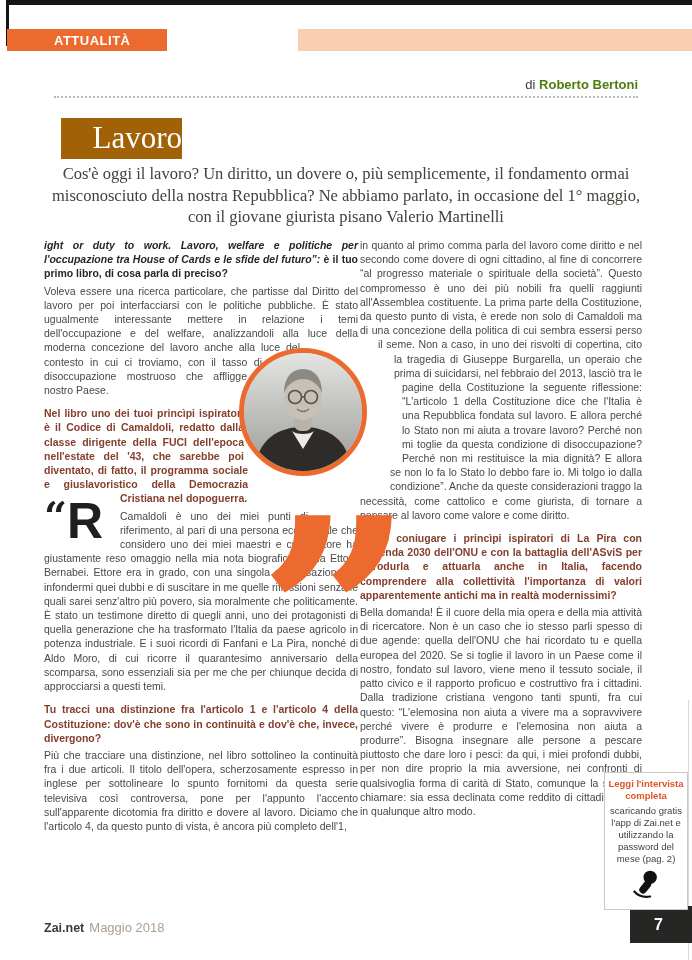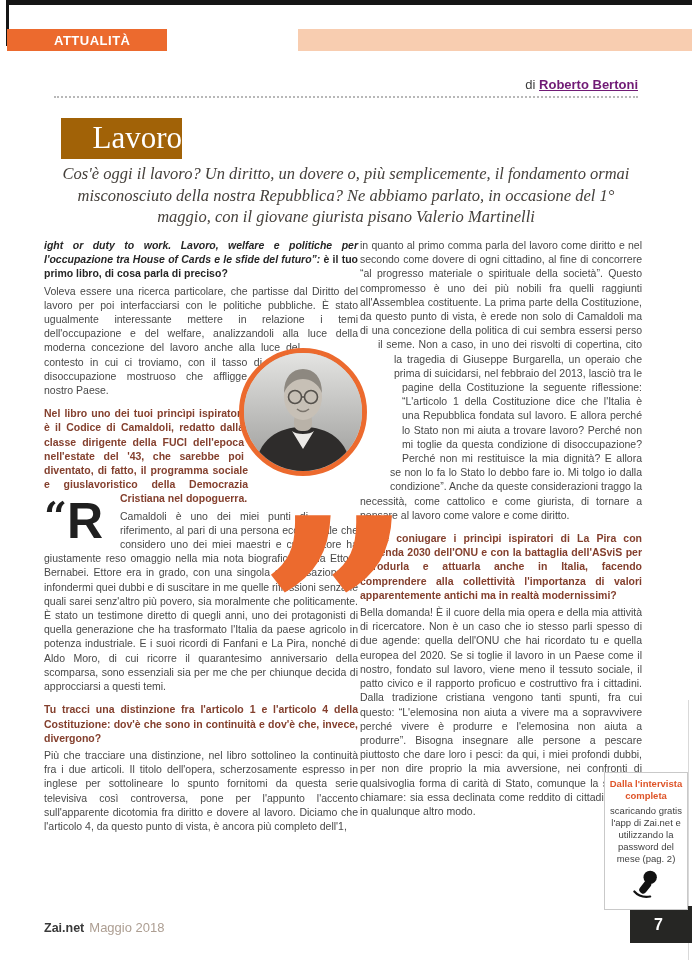--- a/index.html
+++ b/index.html
@@ -12,30 +12,30 @@
   
   .kicker-bar{position:absolute;left:7px;top:29px;width:160px;height:22px;background:#EC6A2E;}
   .kicker-bar span{display:block;padding:4px 0 0 47px;font-size:13px;font-weight:bold;color:#fff;letter-spacing:.5px;}
   .peach-bar{position:absolute;left:298px;top:29px;width:394px;height:22px;background:#F8CDB0;}
   .tab-gray{position:absolute;left:153px;top:29px;width:160px;height:22px;background:#AFAFAF;
             clip-path:polygon(14px 0,100% 0,calc(100% - 14px) 100%,0 100%);
             text-align:center;}
   .tab-gray span{display:inline-block;padding-top:4px;font-size:13px;font-weight:bold;color:#fff;}
   .section-line{position:absolute;left:54px;top:77px;font-size:13.5px;color:#4c4c4c;letter-spacing:.4px;}
   .byline{position:absolute;right:54px;top:77px;font-size:13px;color:#3c3c3c;}
-  .byline b{font-weight:bold;color:#701a75;text-decoration:underline;}
+  .byline b{font-weight:bold;color:#4d7c0f;}
   .dotted-rule{position:absolute;left:54px;top:96px;width:584px;border-top:2px dotted #b8b8b8;}
   
   .title-box{position:absolute;left:61px;top:118px;width:121px;height:41px;background:#a16207;
              font-family:"Liberation Serif","DejaVu Serif",serif;color:#fff;font-size:31px;
              line-height:40px;text-align:right;}
   .title-rest{position:absolute;left:197px;top:118px;height:41px;line-height:41px;
               font-family:"Liberation Serif","DejaVu Serif",serif;font-size:32px;color:#3b3b3b;}
   .subtitle{position:absolute;left:50px;top:163px;width:592px;text-align:center;
-            font-family:"Liberation Serif","DejaVu Serif",serif;font-style:italic;
+            font-family:"Liberation Serif","DejaVu Serif",serif;
             font-size:16.5px;line-height:21.5px;color:#45403b;}
   
   .col{position:absolute;top:238px;font-size:10.5px;line-height:14.2px;text-align:justify;color:#484848;}
   #col-left{left:44px;width:314px;}
   #col-right{left:360px;width:282px;}
   .col p{margin:0 0 3px;}
   .col p.q{margin:9px 0 3px;font-weight:bold;color:#84402E;}
   
   .q1{font-weight:bold;color:#262626;}
   .q1 em{font-style:italic;}
@@ -137,21 +137,21 @@
       <path d="M40 40 C40 24 48 16 59 16 C70 16 78 24 78 40 C74 30 66 26 59 26 C52 26 44 30 40 40 Z" fill="#8d8880"></path>
       <circle cx="51" cy="44" r="6.5" fill="none" stroke="#55514c" stroke-width="1.6"></circle>
       <circle cx="67" cy="44" r="6.5" fill="none" stroke="#55514c" stroke-width="1.6"></circle>
       <line x1="57.5" y1="44" x2="60.5" y2="44" stroke="#55514c" stroke-width="1.6"></line>
       <path d="M53 56 Q59 61 65 56" stroke="#7a746c" stroke-width="1.6" fill="none"></path>
     </svg>
   </div>
   <div class="big-quotes">”</div>
 
   <div class="sidebar">
-    <div class="sb-title">Dalla l'intervista completa</div>
+    <div class="sb-title">Leggi l'intervista completa</div>
     <div class="sb-body">scaricando gratis l'app di Zai.net e utilizzando la password del mese (pag. 2)</div>
     <div class="mic">
       <svg viewBox="0 0 36 36" width="30" height="30">
         <circle cx="23" cy="10" r="8" fill="#111"></circle>
         <rect x="13" y="13" width="9" height="17" rx="4" fill="#111" transform="rotate(38 17 21)"></rect>
         <path d="M4 27 q7 8 19 6" stroke="#111" stroke-width="2.6" fill="none" stroke-linecap="round"></path>
       </svg>
     </div>
   </div>
 

